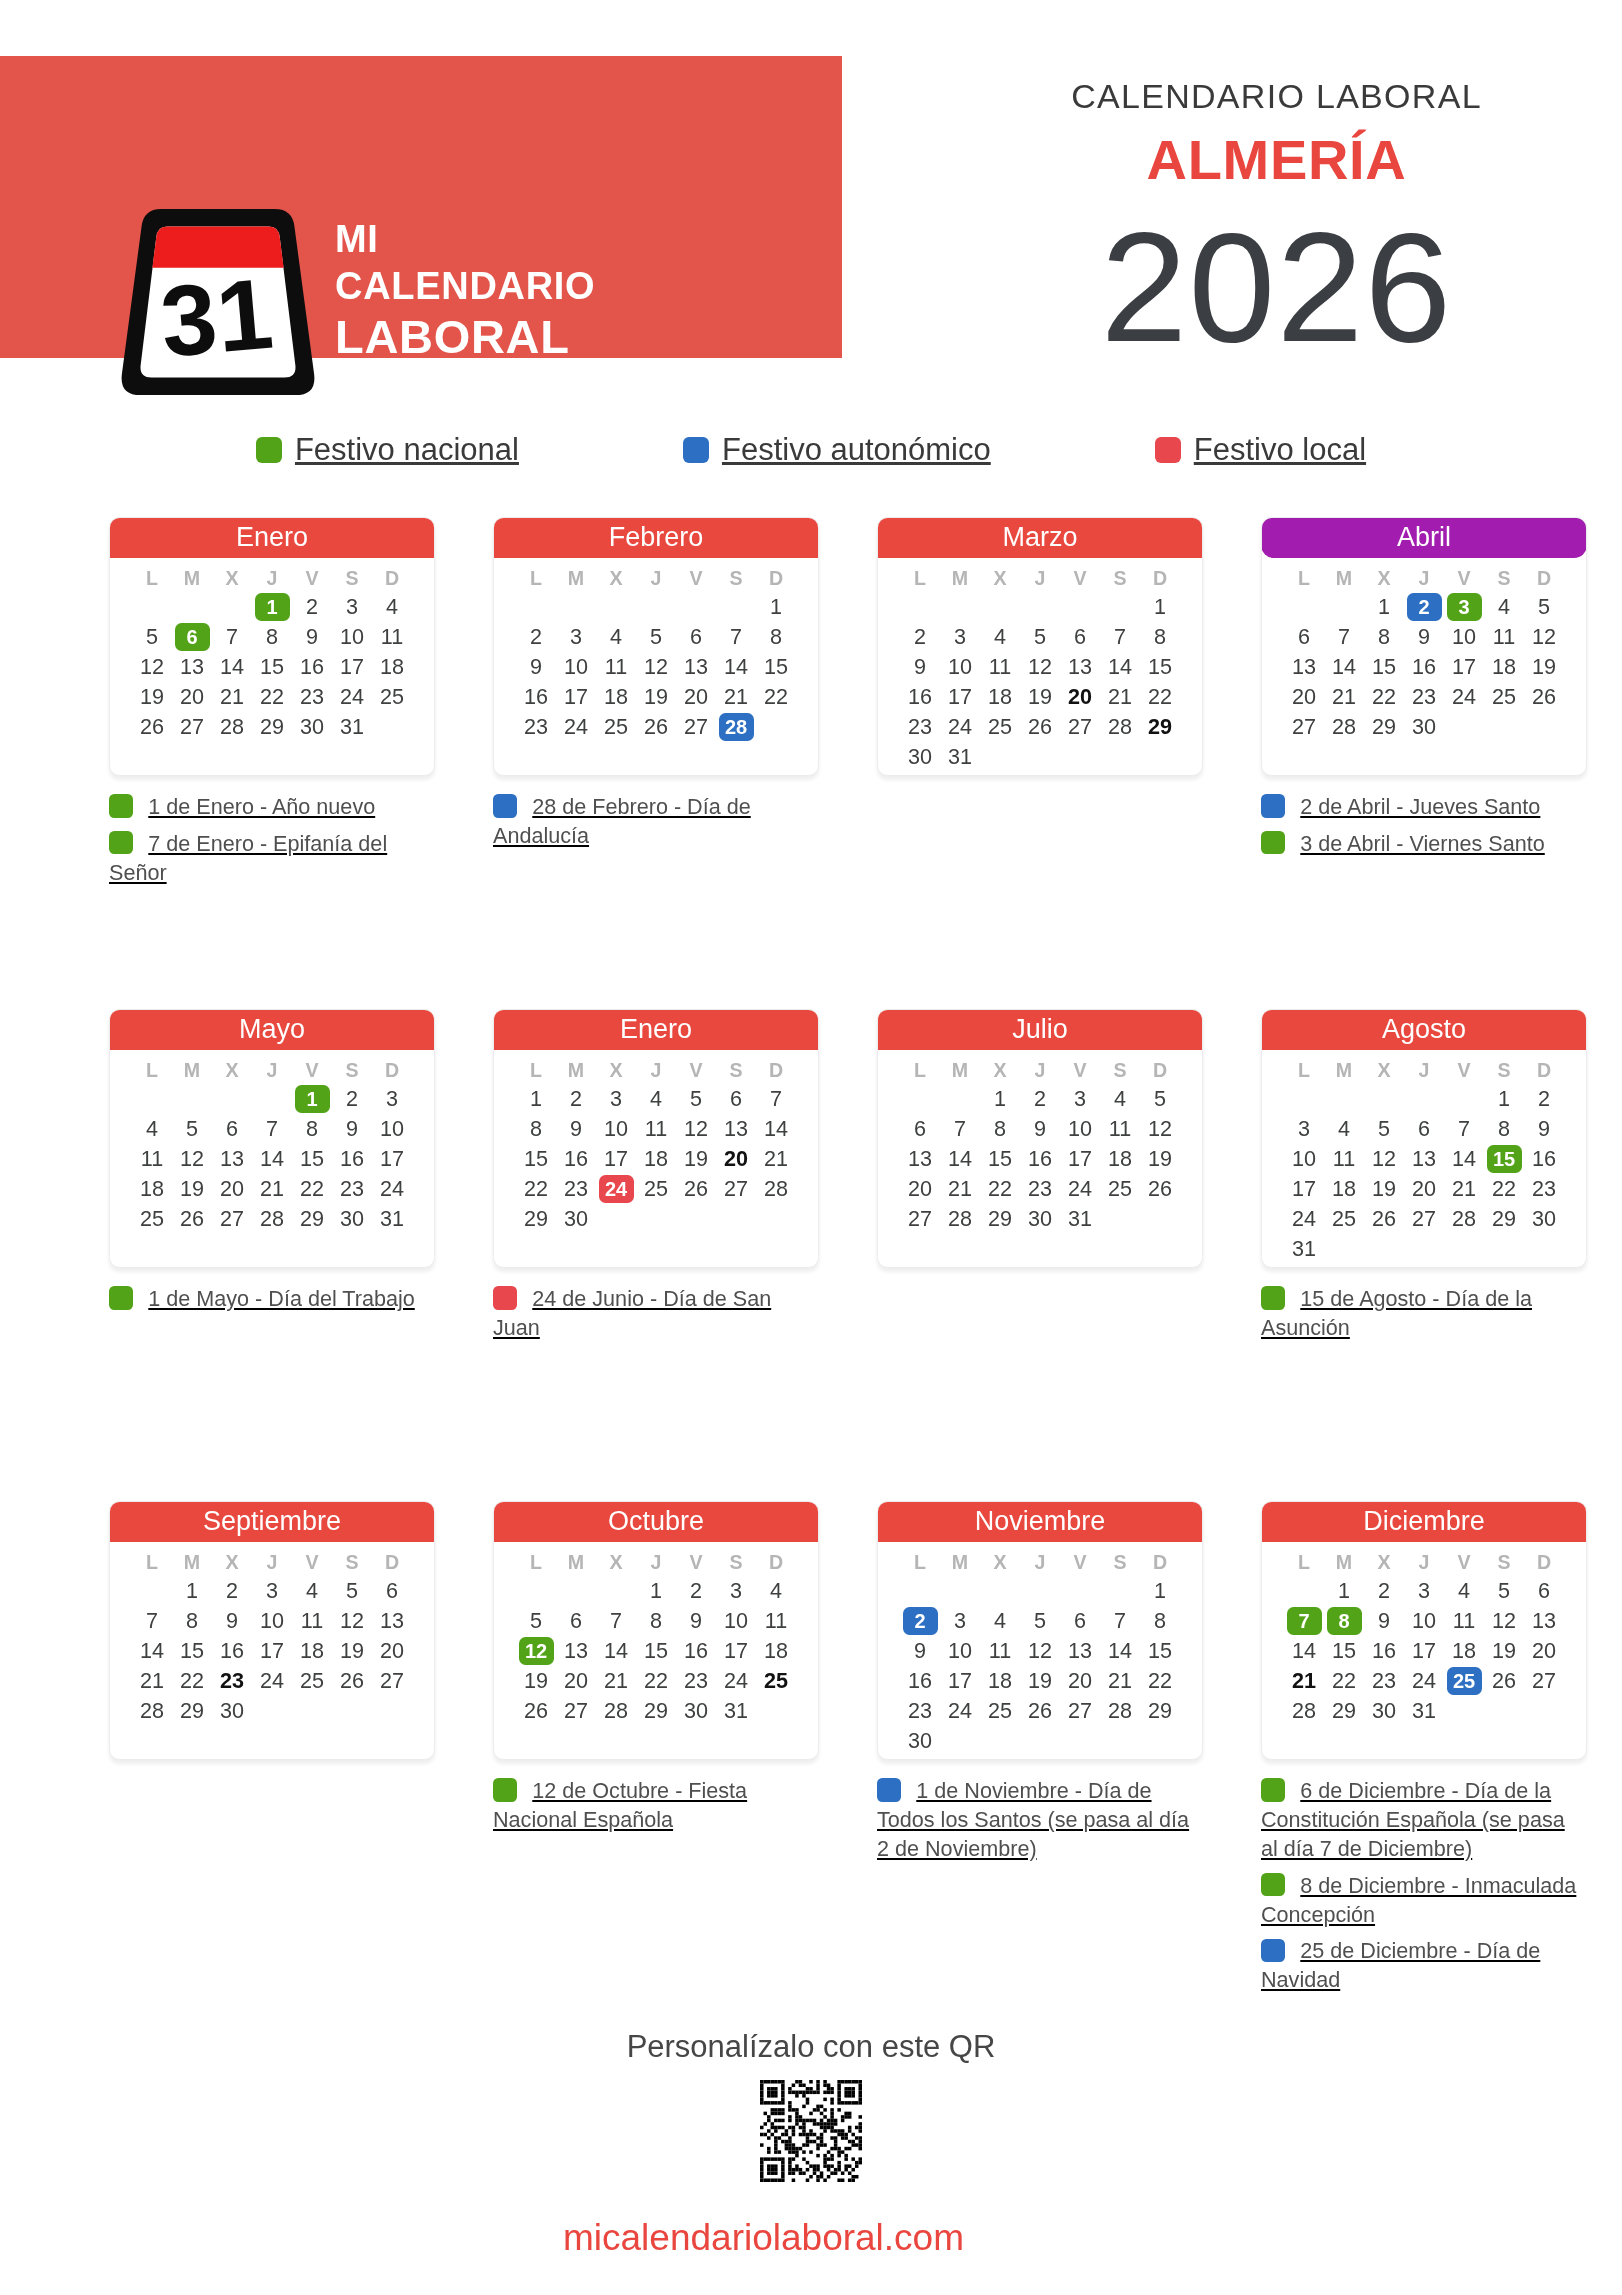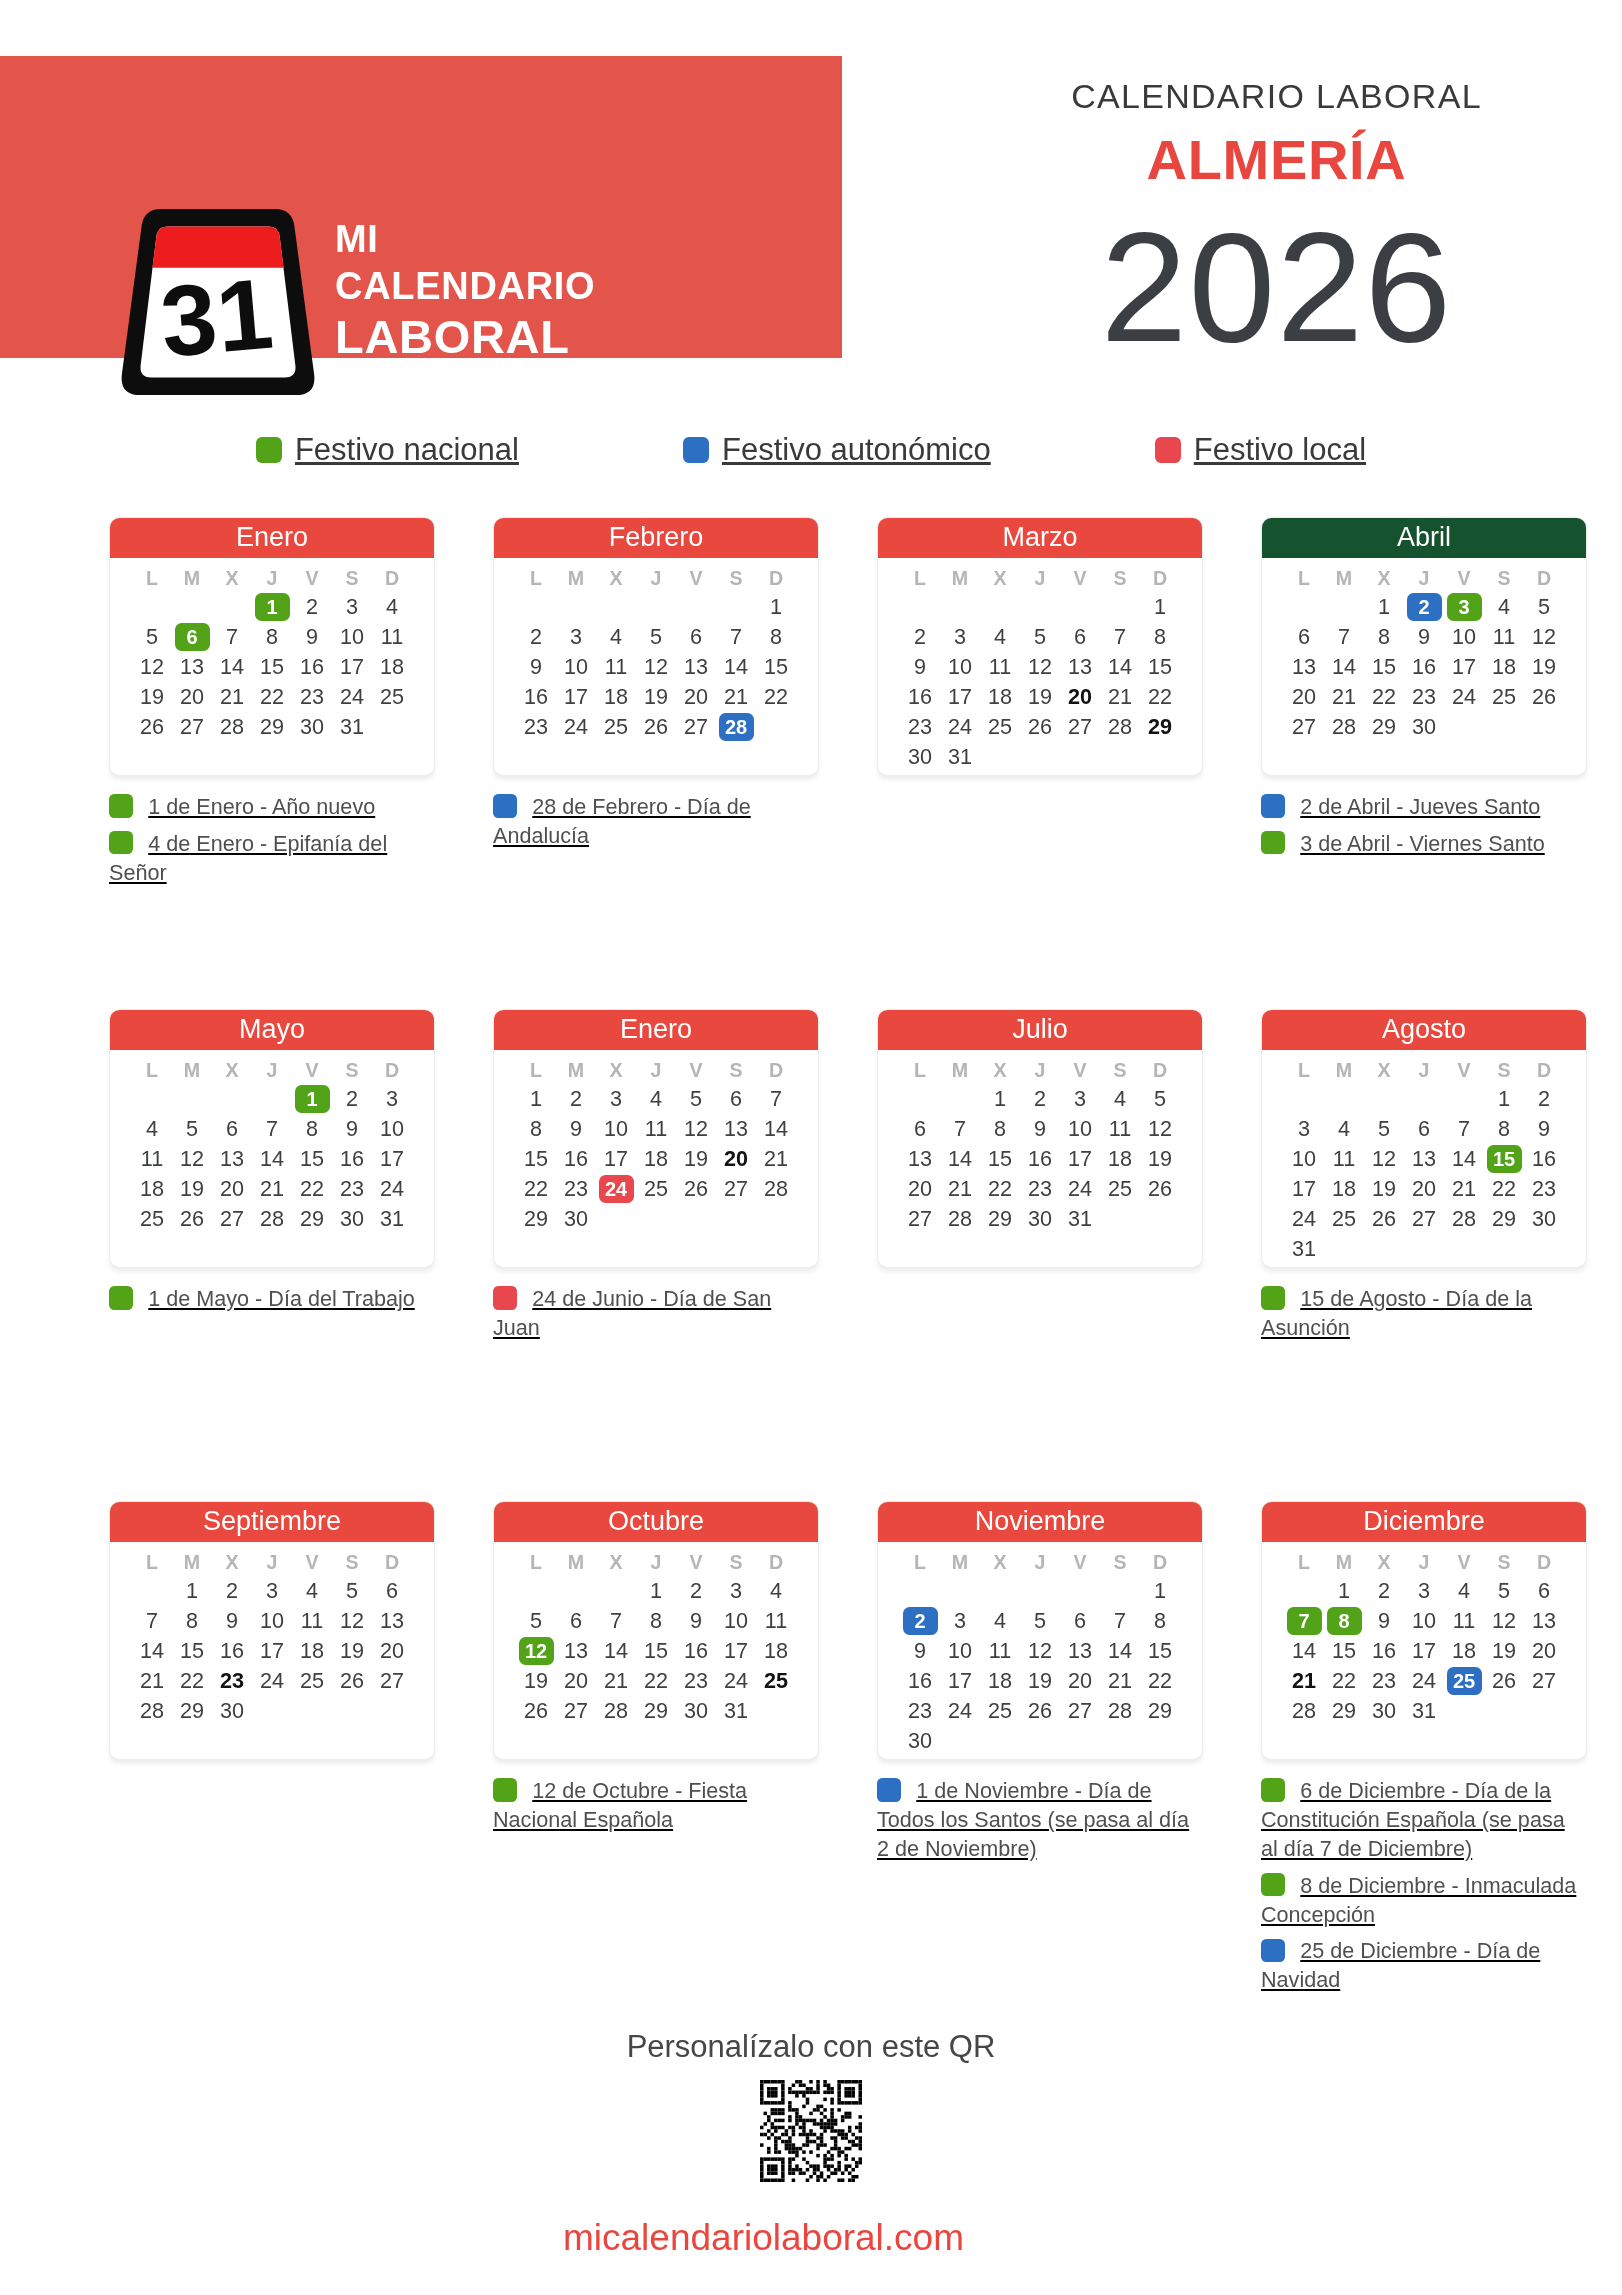--- a/index.html
+++ b/index.html
@@ -151,21 +151,21 @@
             <div class="day-cell"></div>
             <div class="day-cell"></div>
             <div class="day-cell"></div>
             <div class="day-cell"></div>
             <div class="day-cell"></div>
             <div class="day-cell"></div>
           </div>
         </div>
         <div class="notes">
           <div class="note"><span class="sq" style="background: rgb(83, 163, 24);"></span><span>1 de Enero - Año nuevo</span></div>
-          <div class="note"><span class="sq" style="background: rgb(83, 163, 24);"></span><span>4 de Enero - Epifanía del Señor</span></div>
+          <div class="note"><span class="sq" style="background: rgb(83, 163, 24);"></span><span>7 de Enero - Epifanía del Señor</span></div>
         </div>
       </div>
       <div class="month-section">
         <div class="month-card">
           <div class="month-header" style="background: rgb(233, 72, 63);">Febrero</div>
           <div class="weekdays">
             <span>L</span>
             <span>M</span>
             <span>X</span>
             <span>J</span>
@@ -277,21 +277,21 @@
             <div class="day-cell"></div>
             <div class="day-cell"></div>
             <div class="day-cell"></div>
             <div class="day-cell"></div>
             <div class="day-cell"></div>
           </div>
         </div>
       </div>
       <div class="month-section">
         <div class="month-card">
-          <div class="month-header" style="background: #14532d;">Abril</div>
+          <div class="month-header" style="background: #a21caf; border-radius: 13px;">Abril</div>
           <div class="weekdays">
             <span>L</span>
             <span>M</span>
             <span>X</span>
             <span>J</span>
             <span>V</span>
             <span>S</span>
             <span>D</span>
           </div>
           <div class="days">

